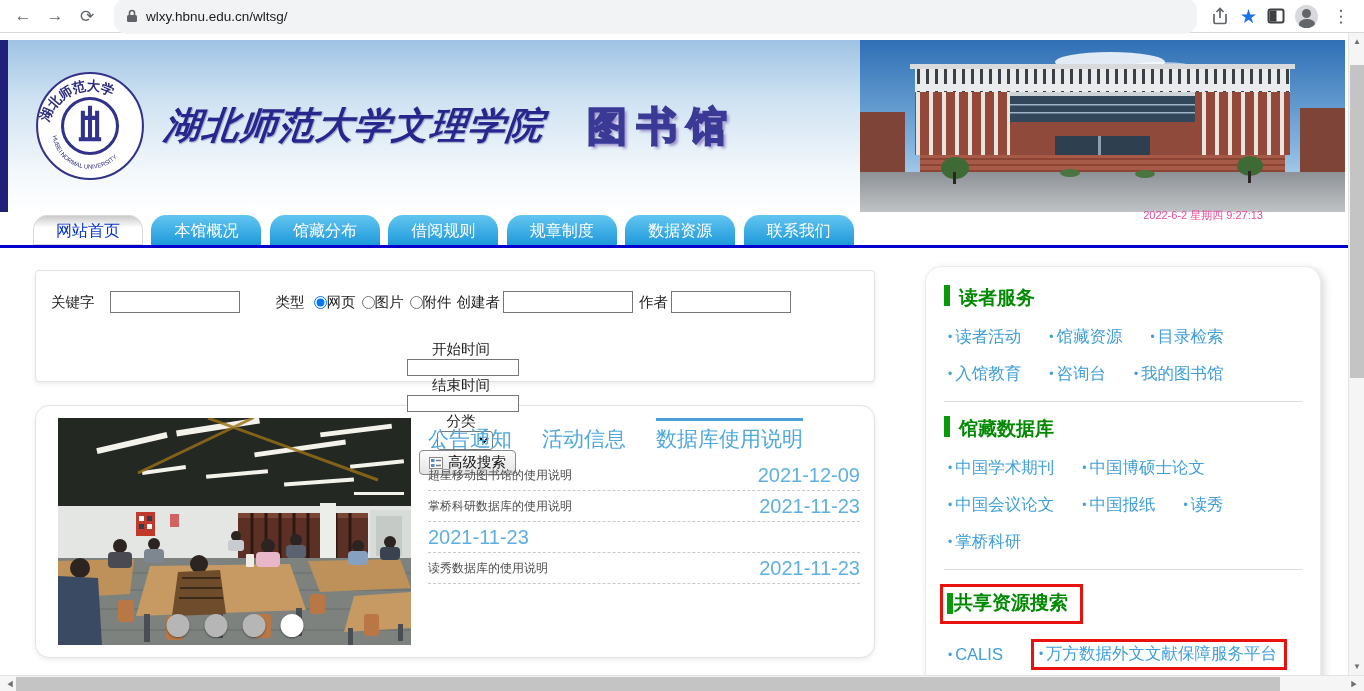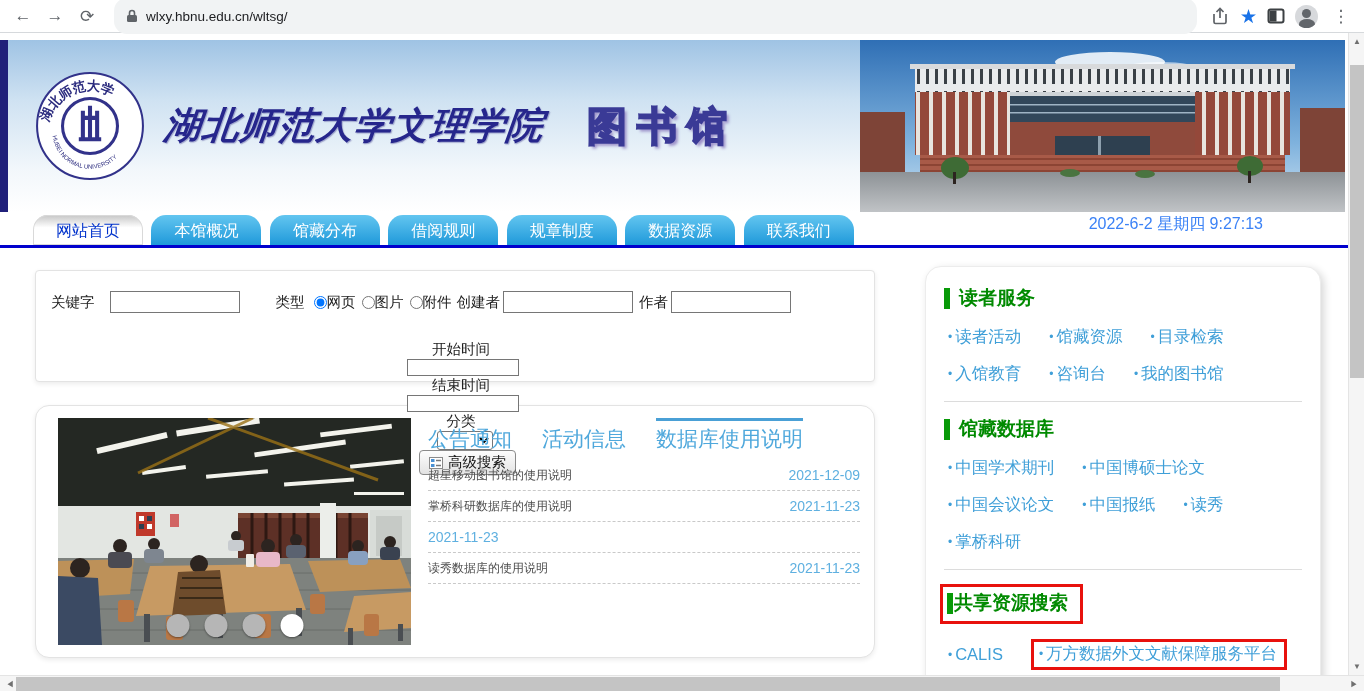--- a/index.html
+++ b/index.html
@@ -33,21 +33,21 @@
   .site-title { font-size:40px; font-weight:bold; color:#f4f4ff; margin-left:43px; letter-spacing:10px;
     -webkit-text-stroke:2px #3a3a96; text-shadow:3px 3px 3px #9c90c8; white-space:nowrap; }
   .banner-photo { width:485px; height:172px; }
 
   
   .navbar { margin-top:3px; height:33px; border-bottom:3px solid #0101cd; padding-left:33px; position:relative; white-space:nowrap; }
   .tab { display:inline-block; width:110px; height:30px; line-height:31px; margin-right:4px;
     text-align:center; font-size:16px; color:#fff; cursor:pointer;
     background:linear-gradient(#63c6f0, #1f99da); border-radius:15px 15px 0 0; }
   .tab.active { background:linear-gradient(#c6c6c6, #ffffff 42%); color:#0233cc; box-shadow:inset 0 0 0 1px #d9d9d9; }
-  .datetime { position:absolute; right:85px; bottom:10px; font-size:16px; color:#3b82f6; }
+  .datetime { position:absolute; right:85px; bottom:22px; font-size:11px; color:#ec4899; }
 
   
   .main { position:relative; }
   .left-col { margin:22px 0 0 35px; width:840px; }
 
   
   .search-box { height:112px; background:#fff; border:1px solid #e3e3e3; border-radius:4px;
     box-shadow:0 2px 5px rgba(0,0,0,.08); padding:19px 0 0 15px; font-size:14.5px; color:#222; }
   .srow { display:flex; align-items:center; height:24px; }
   .srow + .srow { margin-top:26px;flex-direction:column; }
@@ -68,27 +68,27 @@
   .dots { position:absolute; left:50%; transform:translateX(-50%); bottom:8px; display:flex; gap:15px; }
   .dot { width:23px; height:23px; border-radius:50%; background:#b6b6b6; box-shadow:0 1px 2px rgba(0,0,0,.4); cursor:pointer; }
   .dot.on { background:#ffffff; }
   .news { flex:1; margin-left:17px; margin-right:4px; }
   .news-tabs { display:flex; align-items:flex-start; gap:30px; height:42px; }
   .ntab { font-size:21px; color:#4fa8dc; padding-top:7px; cursor:pointer; }
   .ntab.active { border-top:3px solid #4aa0d6; padding-top:4px; }
   .nitem { display:flex; justify-content:space-between; align-items:center; height:31px;
     border-bottom:1px dashed #c9c9c9; }
   .nitem .t { font-size:12px; color:#4d4d4d; cursor:pointer; }
-  .nitem .d { font-size:14px; color:#5fb0e0; }
+  .nitem .d { font-size:20px; color:#5fb0e0; }
 
   
   .sidebar { position:absolute; left:925px; top:-4px; width:396px; height:440px; background:#fff;
     border:1px solid #ececec; border-radius:16px; box-shadow:3px 3px 8px rgba(0,0,0,.16);
     padding:16px 18px 0 18px; }
-  .sec-head { display:flex; align-items:center; gap:9px; margin-top:2px; }
+  .sec-head { display:flex; gap:9px; margin-top:2px; }
   .sec-bar { width:6px; height:21px; background:#089a08; flex:none; }
   .sec-title { font-size:19px; font-weight:bold; color:#018a01; white-space:nowrap; }
   .links-row { display:flex; gap:28px; margin-top:15px; margin-left:4px; }
   .slink { font-size:16.5px; color:#3f9fd8; cursor:pointer; white-space:nowrap; display:inline-flex; align-items:center; gap:3px; }
   .slink .blt { font-size:12px; }
   .sdivider { border-top:1px solid #dcdcdc; margin:16px 0 14px 0; }
   .redbox-head { border:3px solid #e8110d; padding:3px 12px 5px 4px; display:inline-flex; align-items:center; gap:1px; margin-left:-4px; }
   .redbox-link { border:3px solid #e8110d; padding:1px 7px 2px 5px; }
 
   

